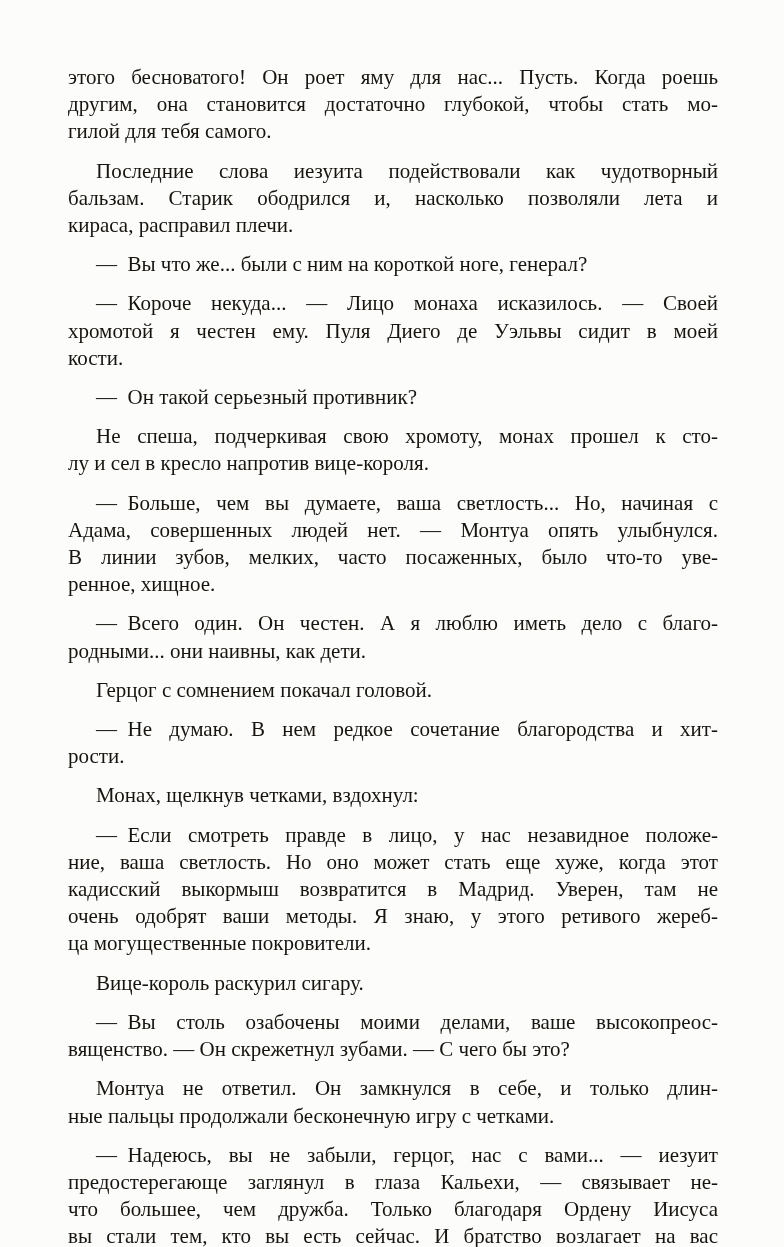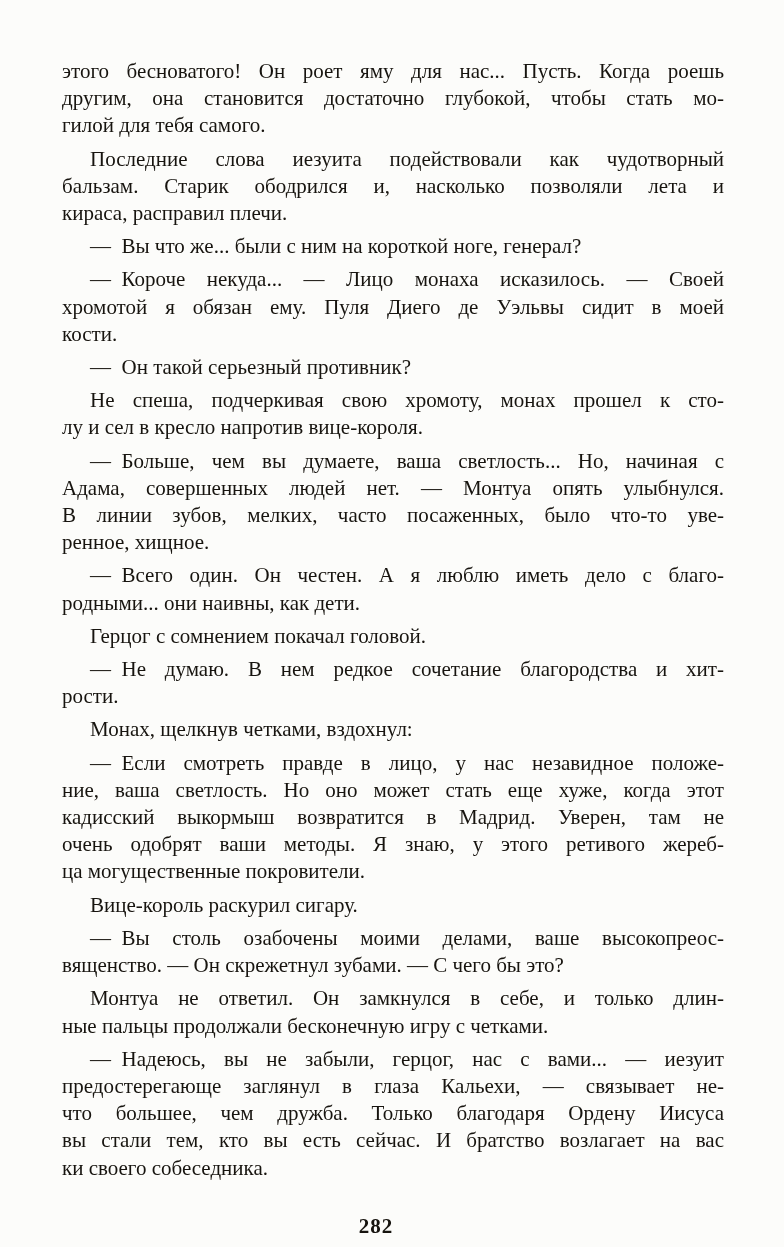--- a/index.html
+++ b/index.html
@@ -20,21 +20,21 @@
     background: #fcfcfa;
     font-family: "Liberation Serif", "DejaVu Serif", serif;
     color: #17140f;
   }
   .text-block {
     width: 674px;
     font-size: 21px;
     line-height: 27.2px;
   }
   .paragraph {
-    margin: 6px;
+    margin: 12px;
   }
   .line {
     text-align: justify;
     text-align-last: justify;
     min-height: 27.2px;
   }
   .line.para-last {
     text-align-last: left;
   }
   .line.first {
@@ -65,21 +65,21 @@
       <div class="paragraph">
         <div class="line first">Последние слова иезуита подействовали как чудотворный</div>
         <div class="line">бальзам. Старик ободрился и, насколько позволяли лета и</div>
         <div class="line para-last">кираса, расправил плечи.</div>
       </div>
       <div class="paragraph">
         <div class="line first para-last">— Вы что же... были с ним на короткой ноге, генерал?</div>
       </div>
       <div class="paragraph">
         <div class="line first">— Короче некуда... — Лицо монаха исказилось. — Своей</div>
-        <div class="line">хромотой я обязан ему. Пуля Диего де Уэльвы сидит в моей</div>
+        <div class="line">хромотой я честен ему. Пуля Диего де Уэльвы сидит в моей</div>
         <div class="line para-last">кости.</div>
       </div>
       <div class="paragraph">
         <div class="line first para-last">— Он такой серьезный противник?</div>
       </div>
       <div class="paragraph">
         <div class="line first">Не спеша, подчеркивая свою хромоту, монах прошел к сто-</div>
         <div class="line para-last">лу и сел в кресло напротив вице-короля.</div>
       </div>
       <div class="paragraph">

